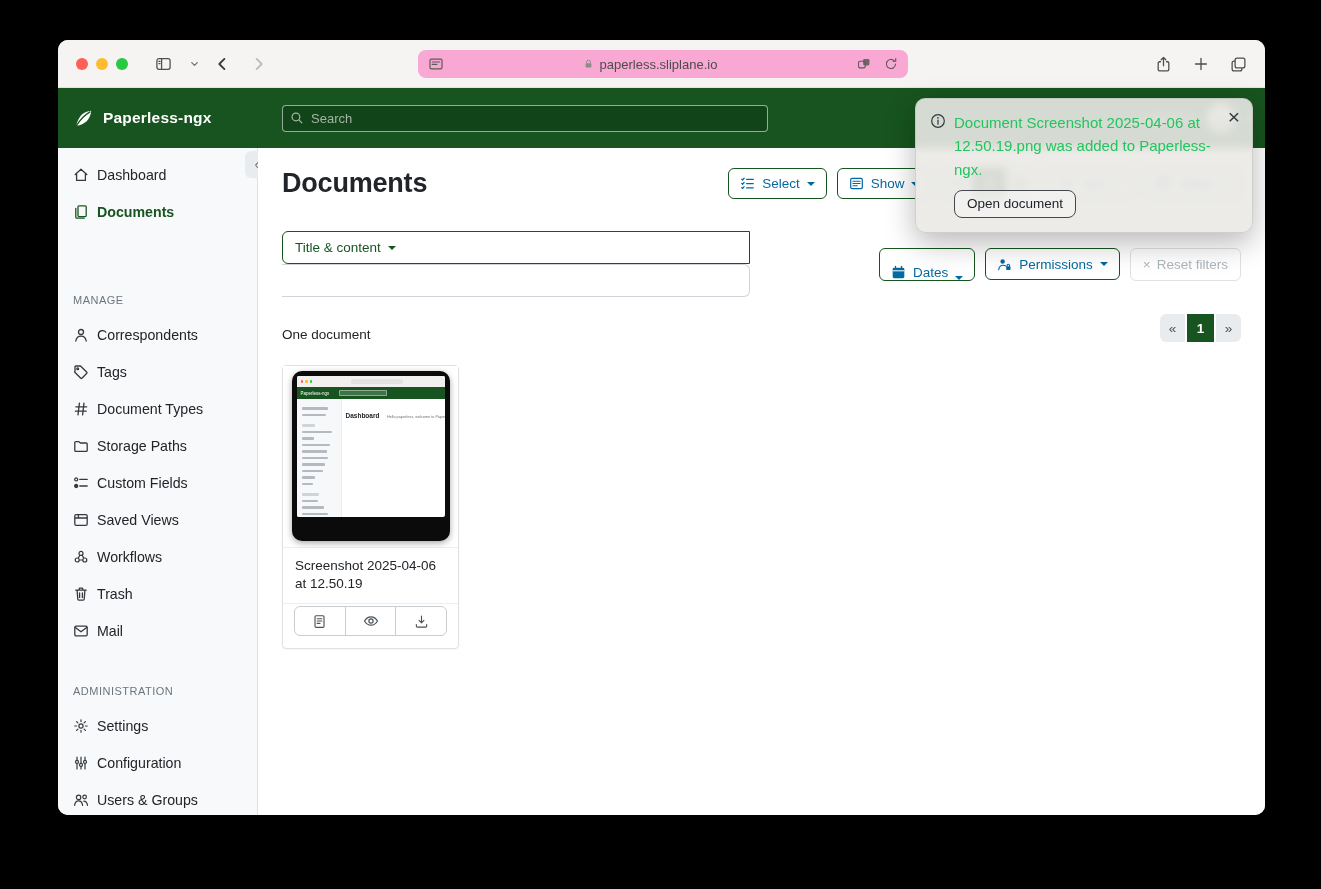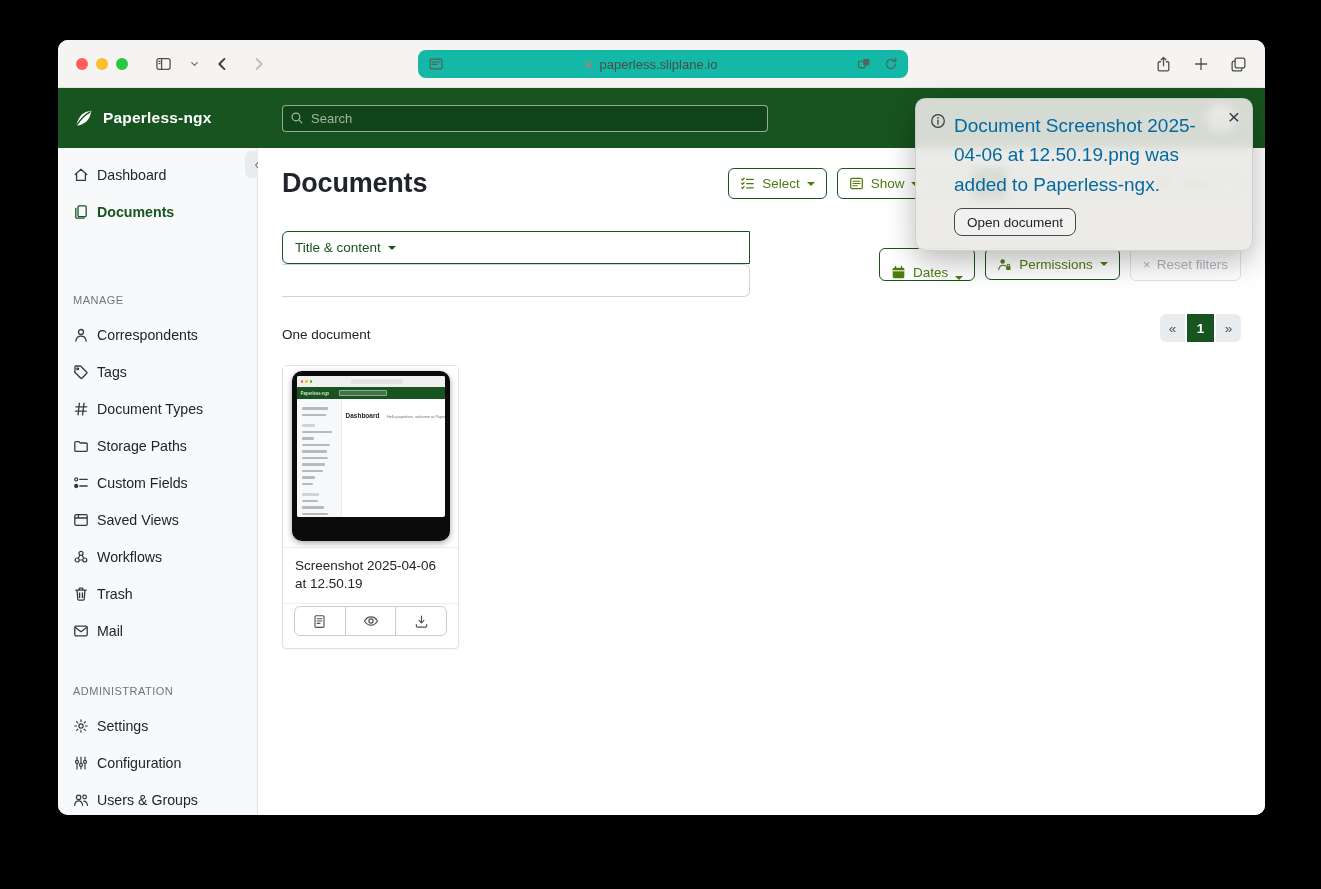--- a/index.html
+++ b/index.html
@@ -12,21 +12,21 @@
             border-radius:10px; background:#fff; overflow:hidden; }
 
   
   .chrome { height:48px; background:#f5f4f2; position:relative; border-bottom:1px solid #e4e3e1; }
   .lights { position:absolute; left:18px; top:18px; display:flex; gap:8px; }
   .light { width:12px; height:12px; border-radius:50%; }
   .light.r { background:#ff5f57; } .light.y { background:#febc2e; } .light.g { background:#28c840; }
   .chrome-ic { position:absolute; top:50%; transform:translateY(-50%); color:#4f4f4c; }
   .ic-toggle { left:96px; } .ic-chevron { left:131px; color:#77776f; }
   .ic-back { left:156px; color:#3e3d3b; } .ic-fwd { left:192px; color:#bdbcb9; }
-  .address { position:absolute; left:360px; top:10px; width:490px; height:28px; background:#14b8a6;
+  .address { position:absolute; left:360px; top:10px; width:490px; height:28px; background:#f9a8d4;
              border-radius:8px; display:flex; align-items:center; padding:0 10px; color:#4c4c4a; }
   .addr-center { flex:1; display:flex; align-items:center; justify-content:center; gap:6px; }
   .addr-url { font-size:13px; color:#4c4c4a; }
   .addr-right { display:flex; align-items:center; gap:12px; color:#5a5a57; }
   .addr-reader { color:#5a5a57; }
   .lock { color:#8b8b88; }
   .chrome-right { position:absolute; right:18px; top:0; height:48px; display:flex; align-items:center; gap:21px; color:#4c4c4a; }
 
   
   .appheader { height:60px; background:#17541f; position:relative; display:flex; align-items:center; }
@@ -60,21 +60,21 @@
                   border:none; border-radius:6px; color:#6c757d; font-size:14px; line-height:25px;
                   text-align:center; cursor:pointer; font-family:inherit; }
 
   .main { flex:1; background:#fff; padding:0 24px; position:relative; }
 
   
   .title-row { display:flex; align-items:center; margin-top:20px; }
   .page-title { font-size:27px; font-weight:700; color:#212529; letter-spacing:-.2px; }
   .toolbar { margin-left:auto; display:flex; align-items:center; gap:10px; }
   .gbtn { display:inline-flex; align-items:center; gap:7px; height:31px; padding:0 11px;
-          border:1px solid #17541f; border-radius:6px; background:#fff; color:#4d7c0f;
+          border:1px solid #17541f; border-radius:6px; background:#fff; color:#0369a1;
           font-size:13.5px; cursor:pointer; font-family:inherit; }
   .toggle-group { display:flex; }
   .tbtn { width:33px; height:31px; border:1px solid #17541f; background:#fff; color:#17541f;
           display:flex; align-items:center; justify-content:center; cursor:pointer; margin-left:-1px; }
   .tbtn:first-child { border-radius:6px 0 0 6px; margin-left:0; }
   .tbtn:last-child { border-radius:0 6px 6px 0; }
   .tbtn.active { background:#17541f; color:#fff; z-index:1; }
 
   
   .filter-row { display:flex; align-items:center; margin-top:32px; }
@@ -133,21 +133,21 @@
   .cab:first-child { border-radius:6px 0 0 6px; margin-left:0; }
   .cab:last-child { border-radius:0 6px 6px 0; }
 
   
   .toast { position:absolute; left:915px; top:98px; width:338px; min-height:100px; z-index:50;
            background:rgba(234,233,230,.9); border:1px solid rgba(180,180,178,.5); border-radius:10px;
            box-shadow:0 10px 30px rgba(0,0,0,.28); padding:12px 14px 14px;
            -webkit-backdrop-filter:blur(5px); backdrop-filter:blur(5px); }
   .toast-row { display:flex; gap:8px; }
   .toast-ic { color:#343a40; flex:none; margin-top:2px; }
-  .toast-msg { font-size:19px; color:#0369a1; line-height:1.55; width:268px; }
+  .toast-msg { font-size:15px; color:#22c55e; line-height:1.55; width:268px; }
   .toast-action { margin-top:9px; margin-left:24px; height:28px; padding:0 12px;
                   border:1px solid #42484b; border-radius:8px; background:rgba(255,255,255,.35);
                   color:#212529; font-size:13.5px; cursor:pointer; font-family:inherit; }
   .toast-close { position:absolute; right:12px; top:7px; background:none; border:none; font-size:21px;
                  color:#343a40; cursor:pointer; line-height:1; font-family:inherit; }
 </style>
 </head>
 <body>
 
 <div class="window">

